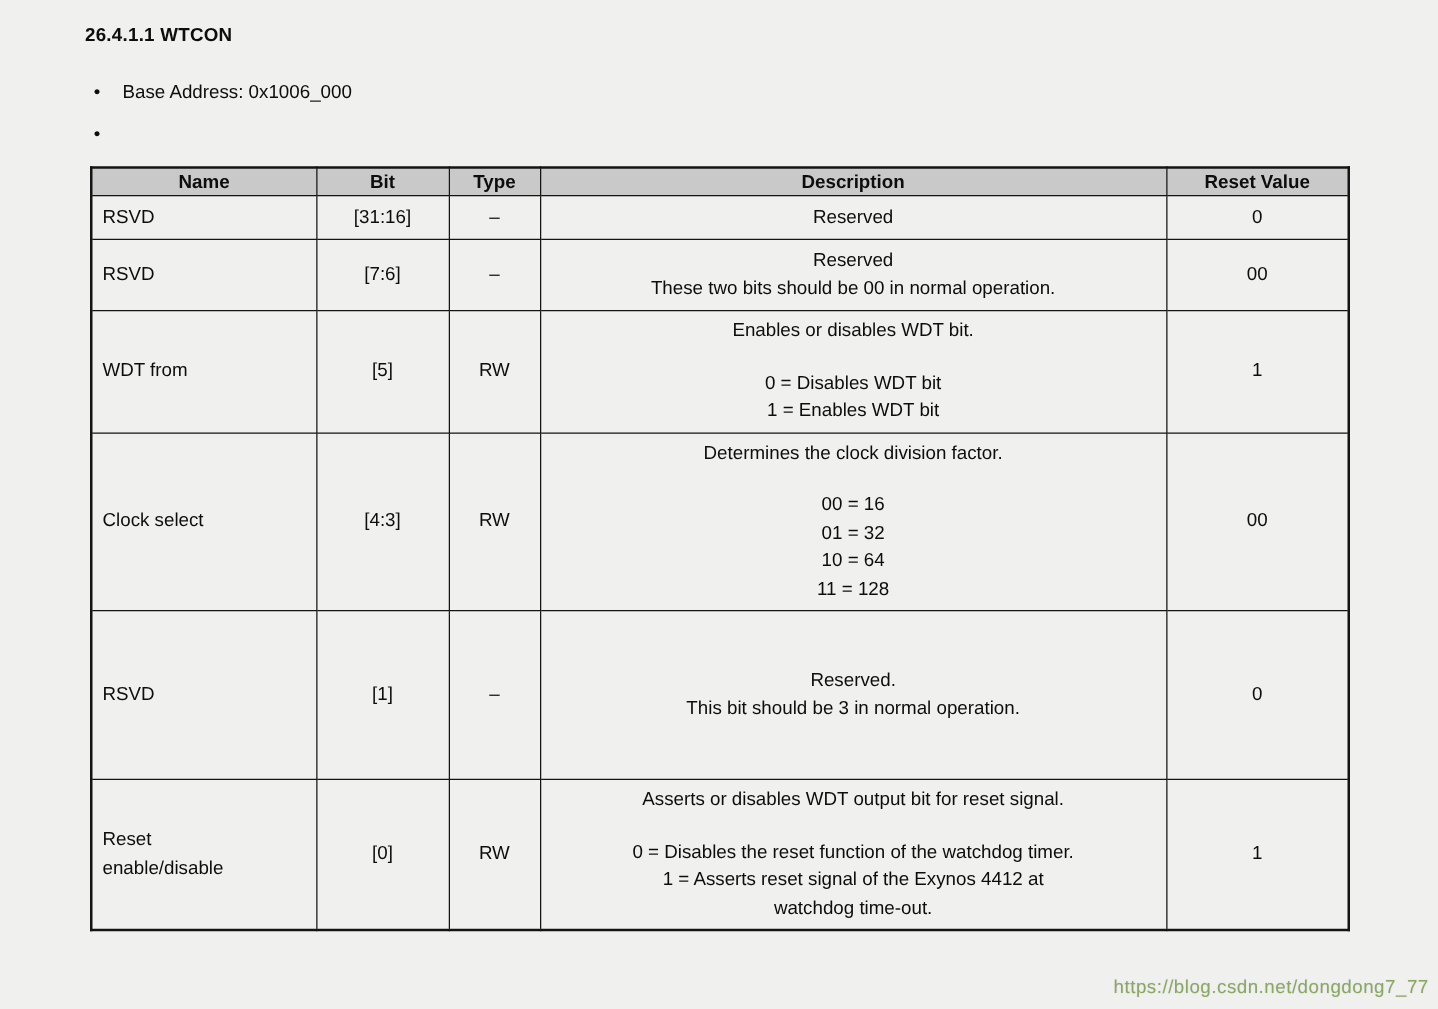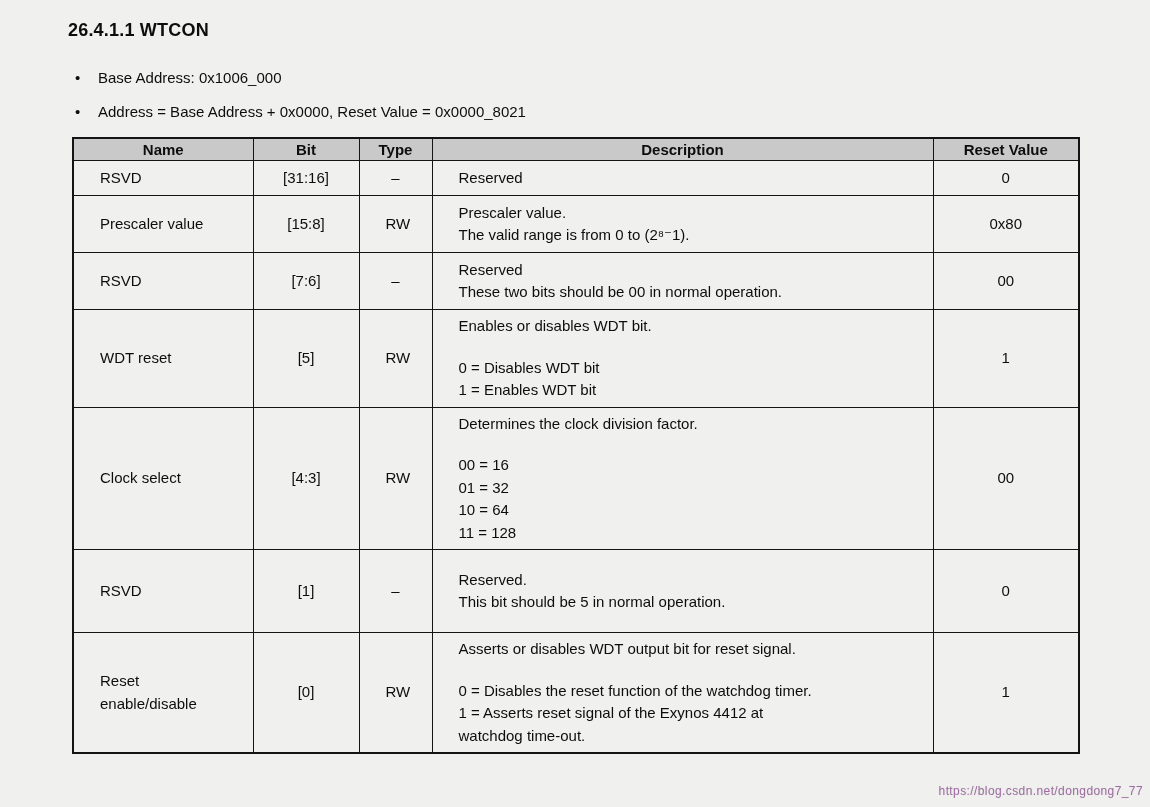--- a/index.html
+++ b/index.html
@@ -12,21 +12,21 @@
     background: #f0f1ef;
     color: #0d0d0d;
     font-family: "Liberation Sans", "DejaVu Sans", sans-serif;
     position: relative;
     overflow: hidden;
   }
   .doc {
     padding: 20px 0 0 68px;
   }
   .heading {
-    font-size: 18px;
+    font-size: 15px;
     font-weight: 700;
     letter-spacing: 0.2px;
   }
   .bullets {
     margin-top: 28px;
   }
   .bullet {
     display: flex;
     align-items: flex-start;
     font-size: 15px;
@@ -55,64 +55,63 @@
     background: #c9c9c9;
     font-size: 15px;
     font-weight: 700;
     text-align: center;
     height: 17px;
     padding: 2px 6px;
   }
   table.reg td {
     font-size: 15px;
     line-height: 1.5;
-    padding: 5px 26px;
+    padding: 5px 8px;
     vertical-align: middle;
   }
   td.c-name { white-space: pre-line; text-align: left; }
   td.c-bit, td.c-type, td.c-reset { text-align: center; margin-left: 23px; }
-  td.c-desc { text-align: left; }
+  td.c-desc { text-align: center; }
   .para { white-space: pre-line; }
   .para + .para { margin-top: 19px; }
   
   tbody tr:nth-child(1) { height: 35px; }
   tbody tr:nth-child(2) { height: 57px; }
   tbody tr:nth-child(3) { height: 57px; }
   tbody tr:nth-child(4) { height: 86px; }
   tbody tr:nth-child(5) { height: 135px; }
   tbody tr:nth-child(6) { height: 83px; }
   tbody tr:nth-child(7) { height: 58px; }
   tbody tr:nth-child(8) { height: 112px; }
   .watermark {
     position: absolute;
     right: 7px;
     bottom: 9px;
-    font-size: 12px;
+    font-size: 15px;
     letter-spacing: 0.4px;
-    color: #701a75;
+    color: #4d7c0f;
     opacity: 0.62;
     text-shadow: 0 0 1px rgba(110,110,110,0.45);
     pointer-events: none;
   }
 </style>
 </head>
 <body>
 
 <div class="doc">
 
   <div class="heading">26.4.1.1 WTCON</div>
 
   <div class="bullets">
     <div class="bullet">
       <span class="dot">•</span>
       <span>Base Address: 0x1006_000</span>
     </div>
     <div class="bullet">
       <span class="dot">•</span>
-      <span>Address = Base Address + 0x0000, Reset Value = 0x0000_8021</span>
     </div>
   </div>
 
   <table class="reg">
     <colgroup>
       <col style="width:180px">
       <col style="width:106px">
       <col style="width:73px">
       <col style="width:501px">
       <col style="width:146px">
@@ -130,41 +129,31 @@
         <tr>
           <td class="c-name">RSVD</td>
           <td class="c-bit">[31:16]</td>
           <td class="c-type">–</td>
           <td class="c-desc">
             <div class="para">Reserved</div>
           </td>
           <td class="c-reset">0</td>
         </tr>
         <tr>
-          <td class="c-name">Prescaler value</td>
-          <td class="c-bit">[15:8]</td>
-          <td class="c-type">RW</td>
-          <td class="c-desc">
-            <div class="para">Prescaler value.
-The valid range is from 0 to (2⁸⁻1).</div>
-          </td>
-          <td class="c-reset">0x80</td>
-        </tr>
-        <tr>
           <td class="c-name">RSVD</td>
           <td class="c-bit">[7:6]</td>
           <td class="c-type">–</td>
           <td class="c-desc">
             <div class="para">Reserved
 These two bits should be 00 in normal operation.</div>
           </td>
           <td class="c-reset">00</td>
         </tr>
         <tr>
-          <td class="c-name">WDT reset</td>
+          <td class="c-name">WDT from</td>
           <td class="c-bit">[5]</td>
           <td class="c-type">RW</td>
           <td class="c-desc">
             <div class="para">Enables or disables WDT bit.</div>
             <div class="para">0 = Disables WDT bit
 1 = Enables WDT bit</div>
           </td>
           <td class="c-reset">1</td>
         </tr>
         <tr>
@@ -179,21 +168,21 @@
 11 = 128</div>
           </td>
           <td class="c-reset">00</td>
         </tr>
         <tr>
           <td class="c-name">RSVD</td>
           <td class="c-bit">[1]</td>
           <td class="c-type">–</td>
           <td class="c-desc">
             <div class="para">Reserved.
-This bit should be 5 in normal operation.</div>
+This bit should be 3 in normal operation.</div>
           </td>
           <td class="c-reset">0</td>
         </tr>
         <tr>
           <td class="c-name">Reset
 enable/disable</td>
           <td class="c-bit">[0]</td>
           <td class="c-type">RW</td>
           <td class="c-desc">
             <div class="para">Asserts or disables WDT output bit for reset signal.</div>

